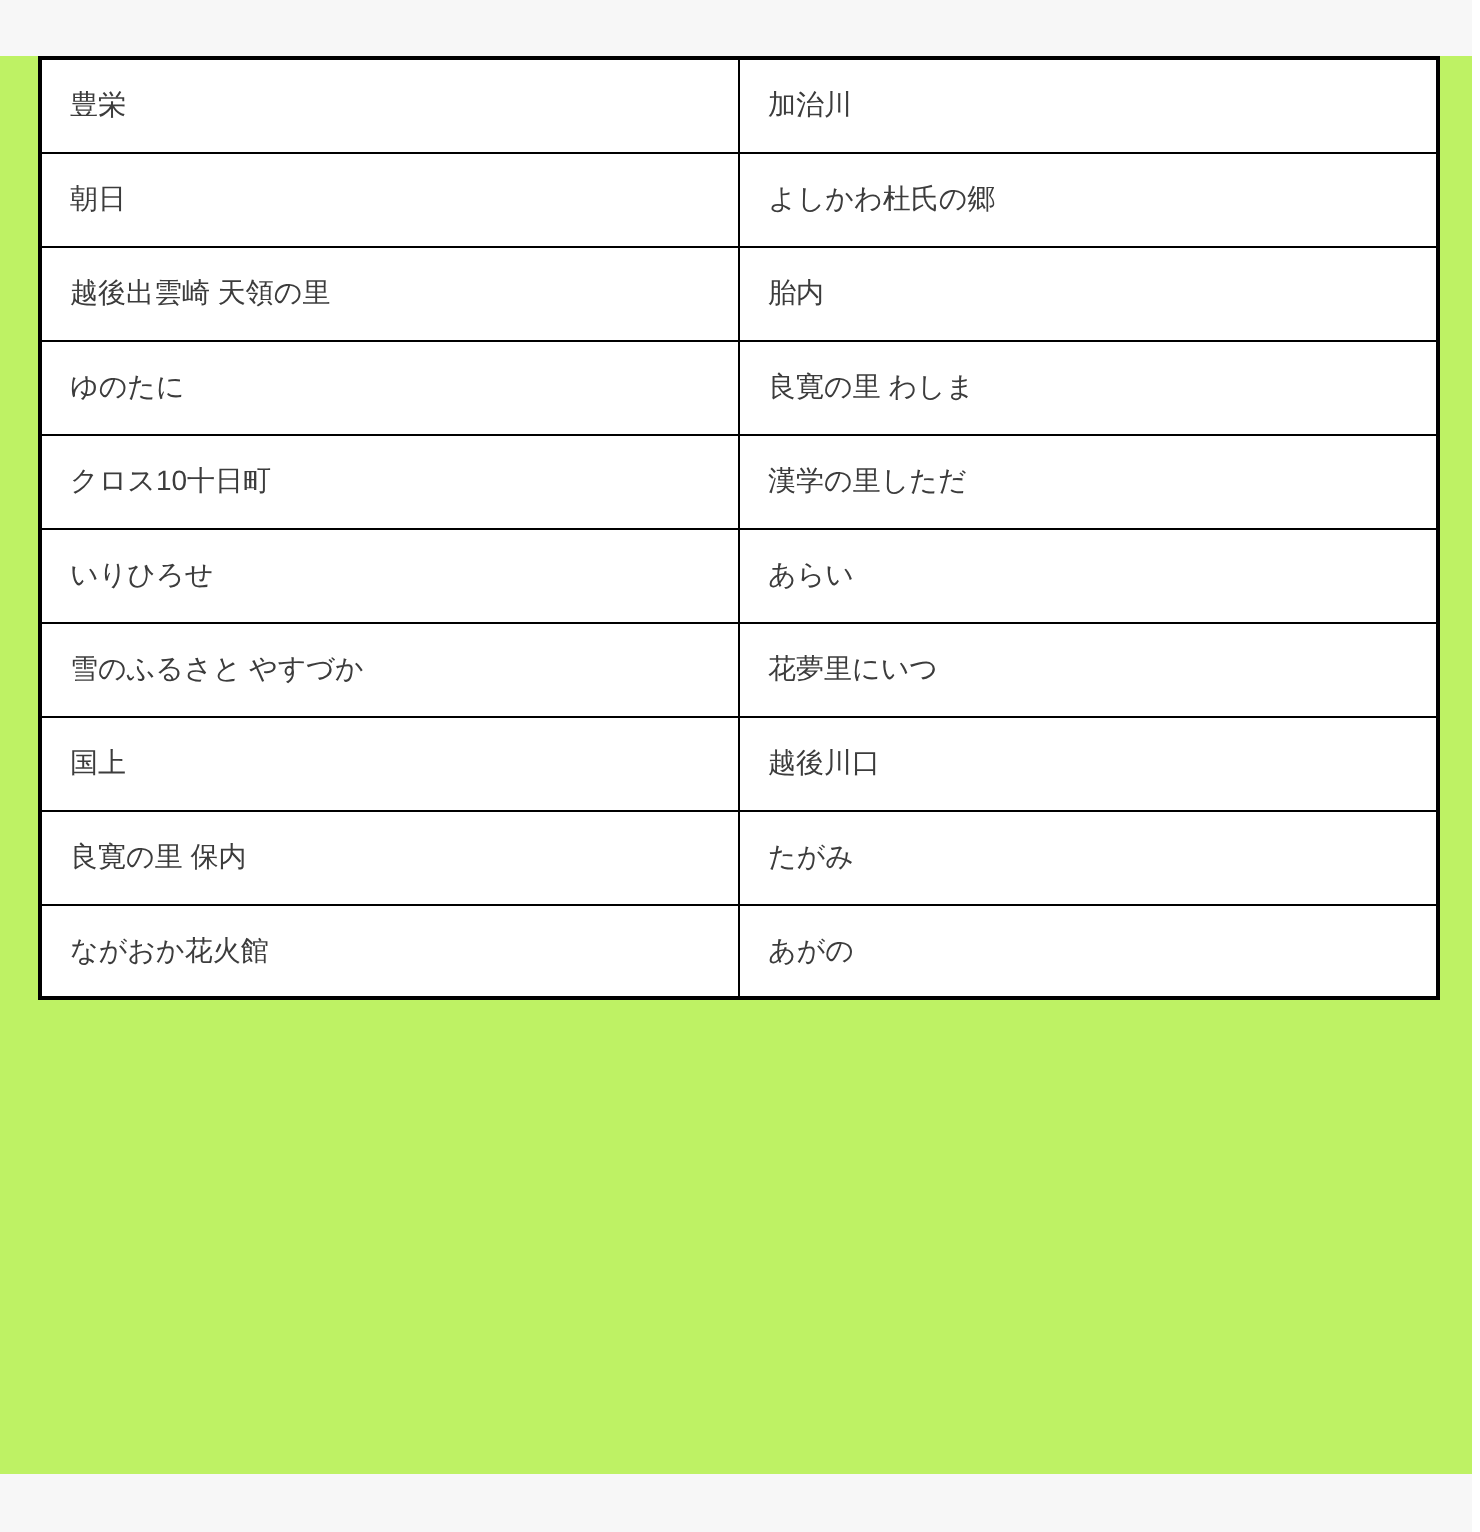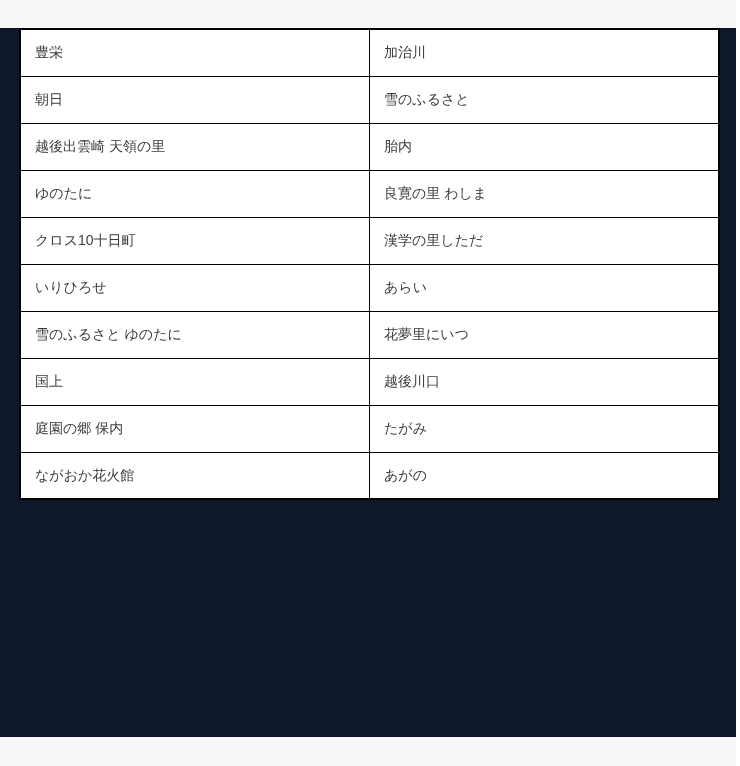--- a/index.html
+++ b/index.html
@@ -11,21 +11,21 @@
   * { margin: 0; padding: 0; box-sizing: border-box; }
   html, body {
     width: 740px;
     background: #ffffff;
     font-family: "Liberation Sans", "DejaVu Sans", sans-serif;
   }
   .page {
     position: relative;
     width: 736px;
     height: 766px;
-    background: #0f172a;
+    background: #bef264;
     overflow: hidden;
   }
   .band-top {
     position: absolute;
     top: 0; left: 0;
     width: 740px;
     height: 28px;
     background: var(--band-color);
   }
   .band-bottom {
@@ -66,48 +66,48 @@
   <div class="band-top"></div>
 
   <table class="station-table">
     <tbody>
         <tr>
           <td>豊栄</td>
           <td>加治川</td>
         </tr>
         <tr>
           <td>朝日</td>
-          <td>雪のふるさと</td>
+          <td>よしかわ杜氏の郷</td>
         </tr>
         <tr>
           <td>越後出雲崎 天領の里</td>
           <td>胎内</td>
         </tr>
         <tr>
           <td>ゆのたに</td>
           <td>良寛の里 わしま</td>
         </tr>
         <tr>
           <td>クロス10十日町</td>
           <td>漢学の里しただ</td>
         </tr>
         <tr>
           <td>いりひろせ</td>
           <td>あらい</td>
         </tr>
         <tr>
-          <td>雪のふるさと ゆのたに</td>
+          <td>雪のふるさと やすづか</td>
           <td>花夢里にいつ</td>
         </tr>
         <tr>
           <td>国上</td>
           <td>越後川口</td>
         </tr>
         <tr>
-          <td>庭園の郷 保内</td>
+          <td>良寛の里 保内</td>
           <td>たがみ</td>
         </tr>
         <tr>
           <td>ながおか花火館</td>
           <td>あがの</td>
         </tr>
       </tbody>
   </table>
 
   <div class="band-bottom"></div>

